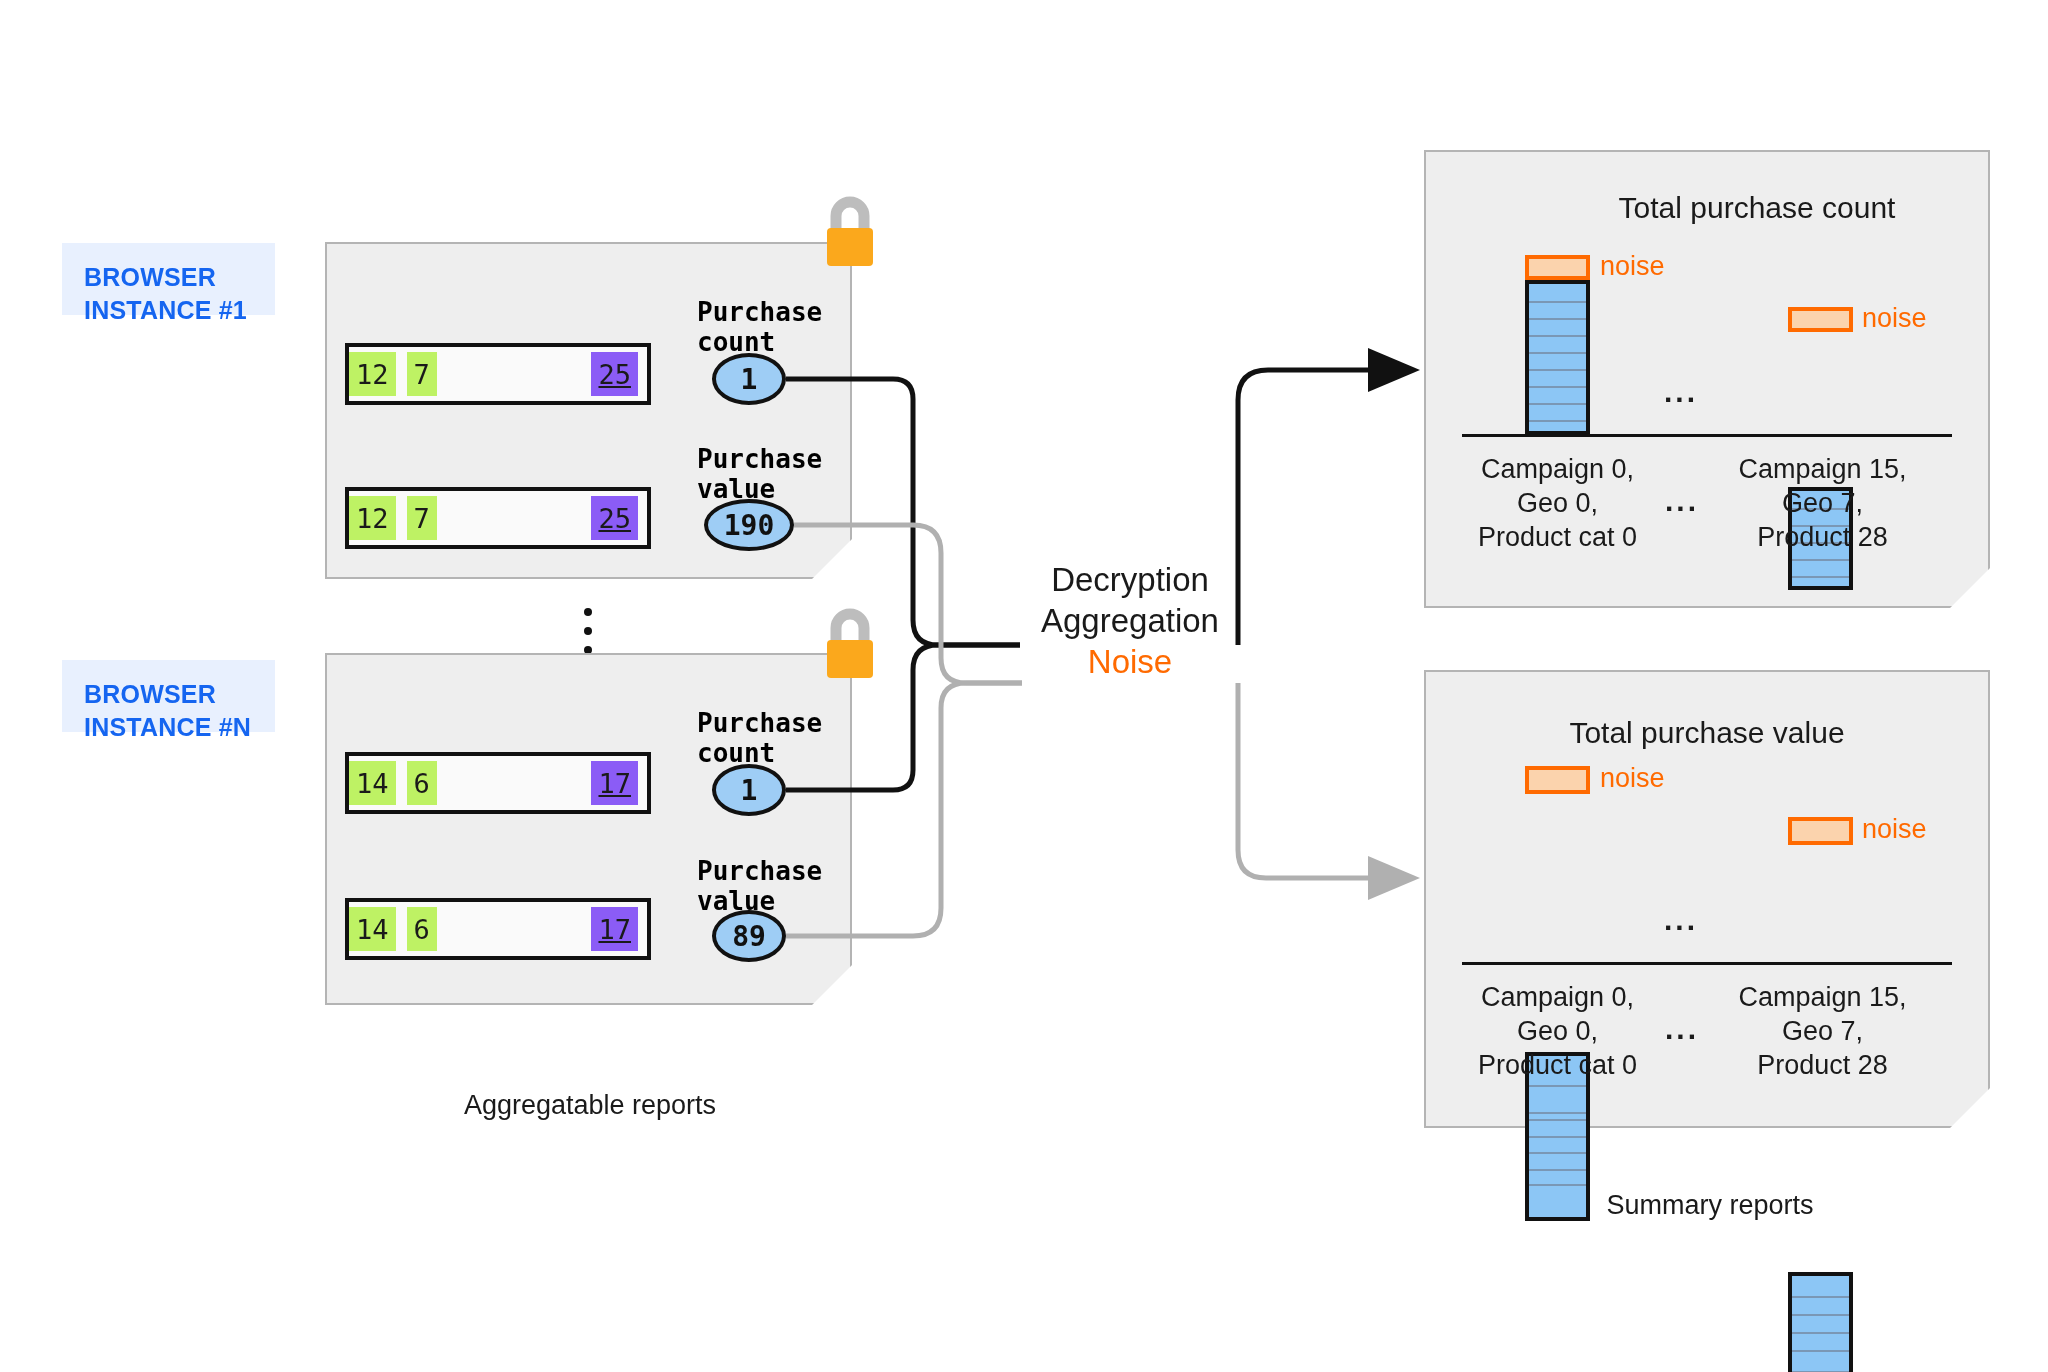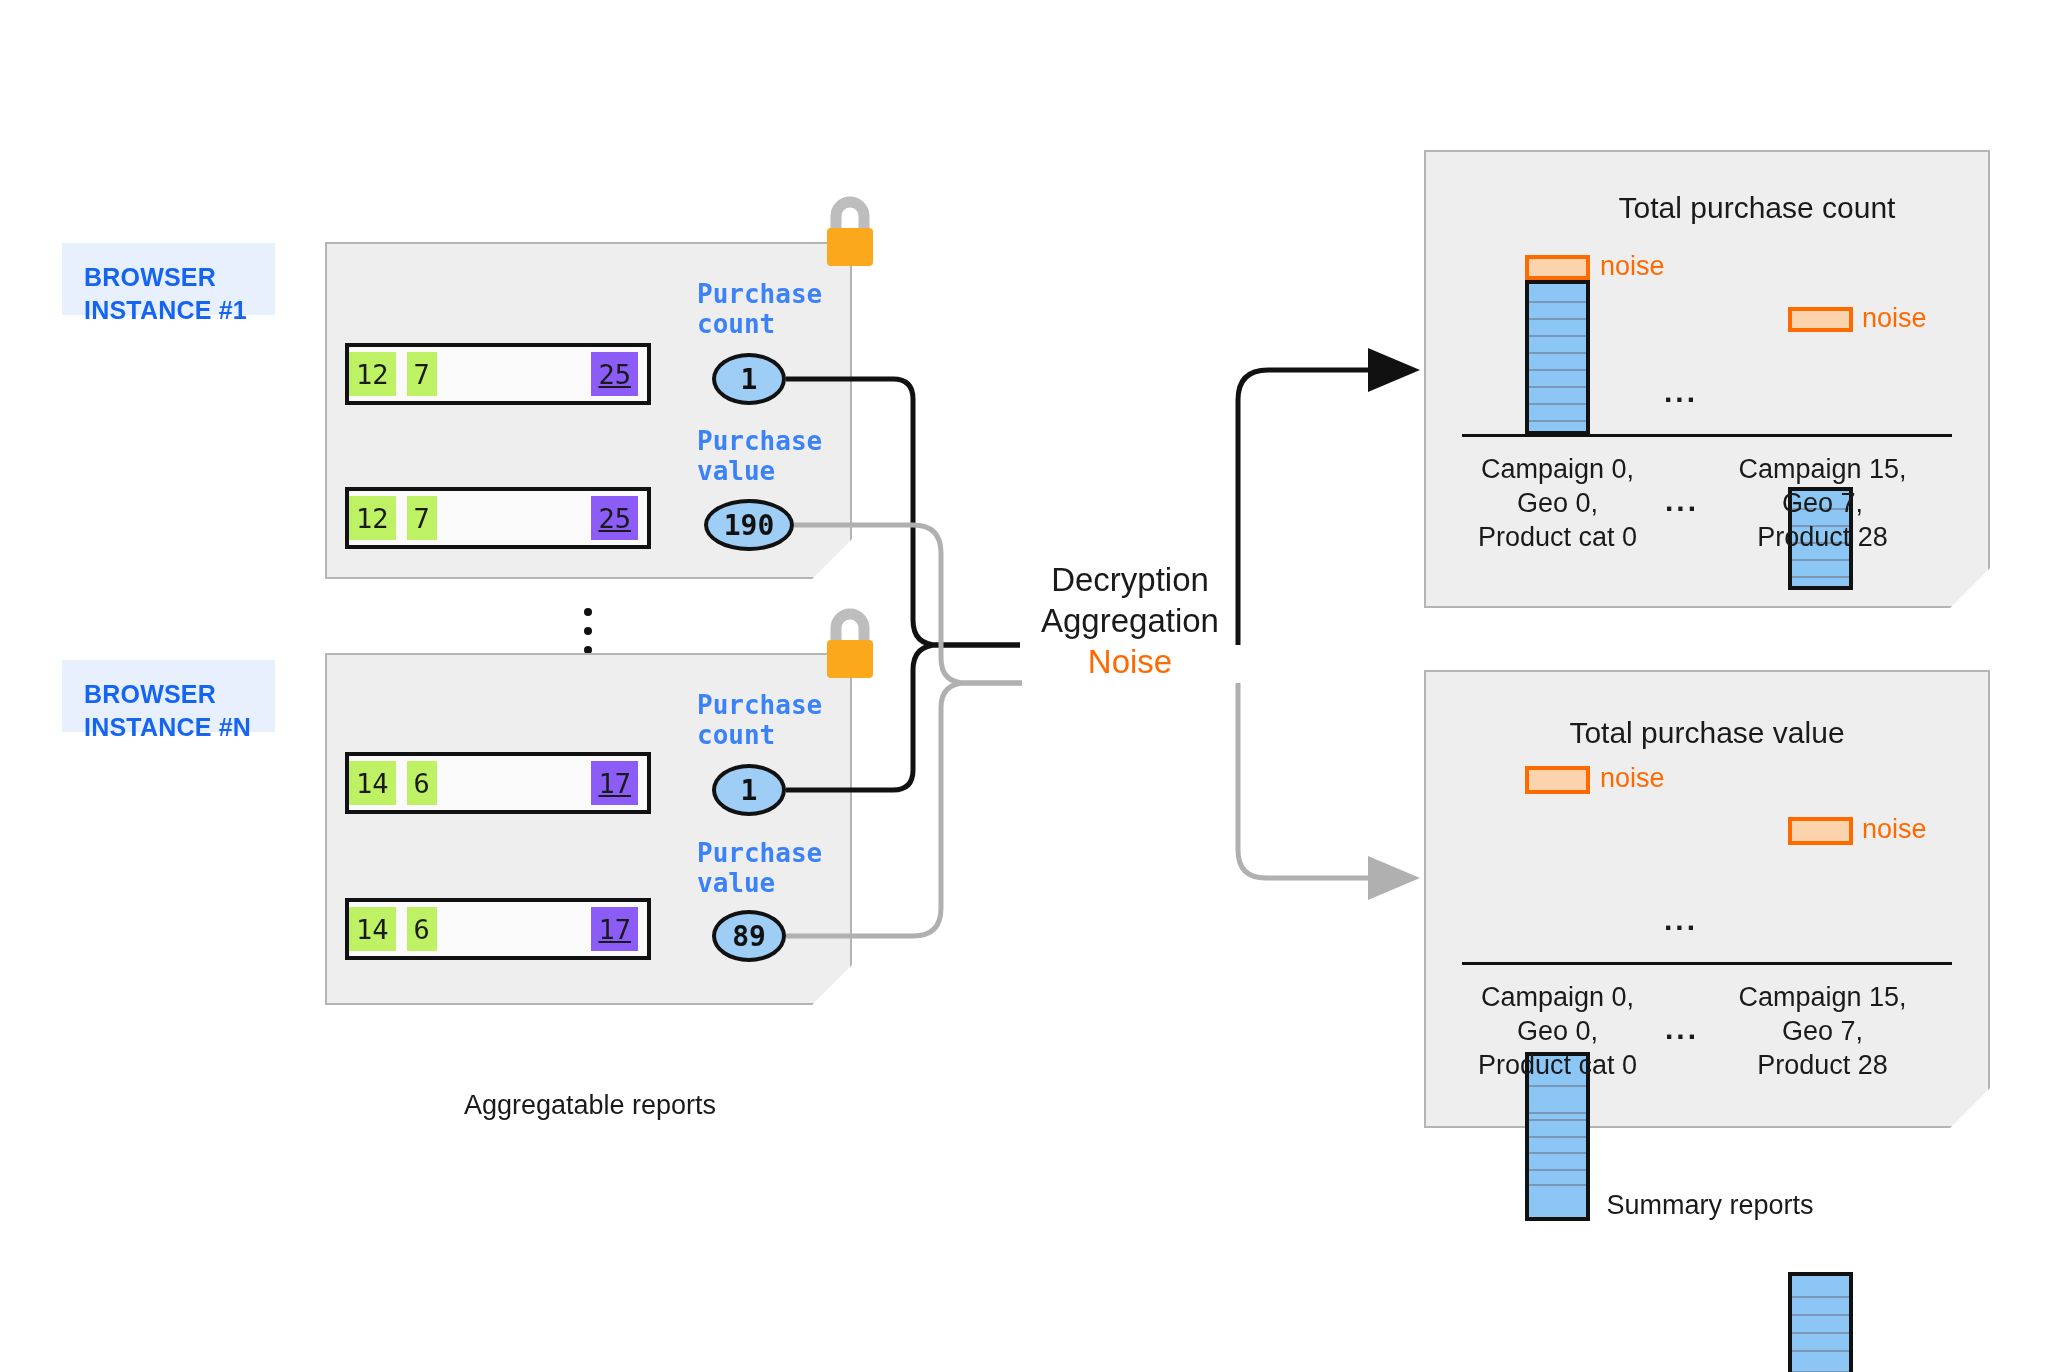--- a/index.html
+++ b/index.html
@@ -30,22 +30,23 @@
     font-family:"DejaVu Sans Mono","Liberation Mono",monospace;
     font-size:27px;line-height:1;display:flex;align-items:center;
     box-sizing:border-box;padding:0 7px;height:44px;
   }
   .cell.green{background:#bef264;}
   .cell.yellow{background:#8b5cf6;text-decoration:underline;}
 
   
   .mono-label{
     font-family:"DejaVu Sans Mono","Liberation Mono",monospace;
-    font-weight:bold;font-size:26px;line-height:30px;color:#3b82f6;
+    font-weight:bold;font-size:26px;line-height:30px;color:#000000;
     white-space:pre-line;
+    margin-top:18px;
   }
 
   
   .bubble{
     background:#9ecdf5;border:4px solid #111;border-radius:50%;
     display:flex;align-items:center;justify-content:center;
     font-family:"DejaVu Sans Mono","Liberation Mono",monospace;
     font-weight:bold;font-size:28px;color:#111;box-sizing:border-box;
   }
 

